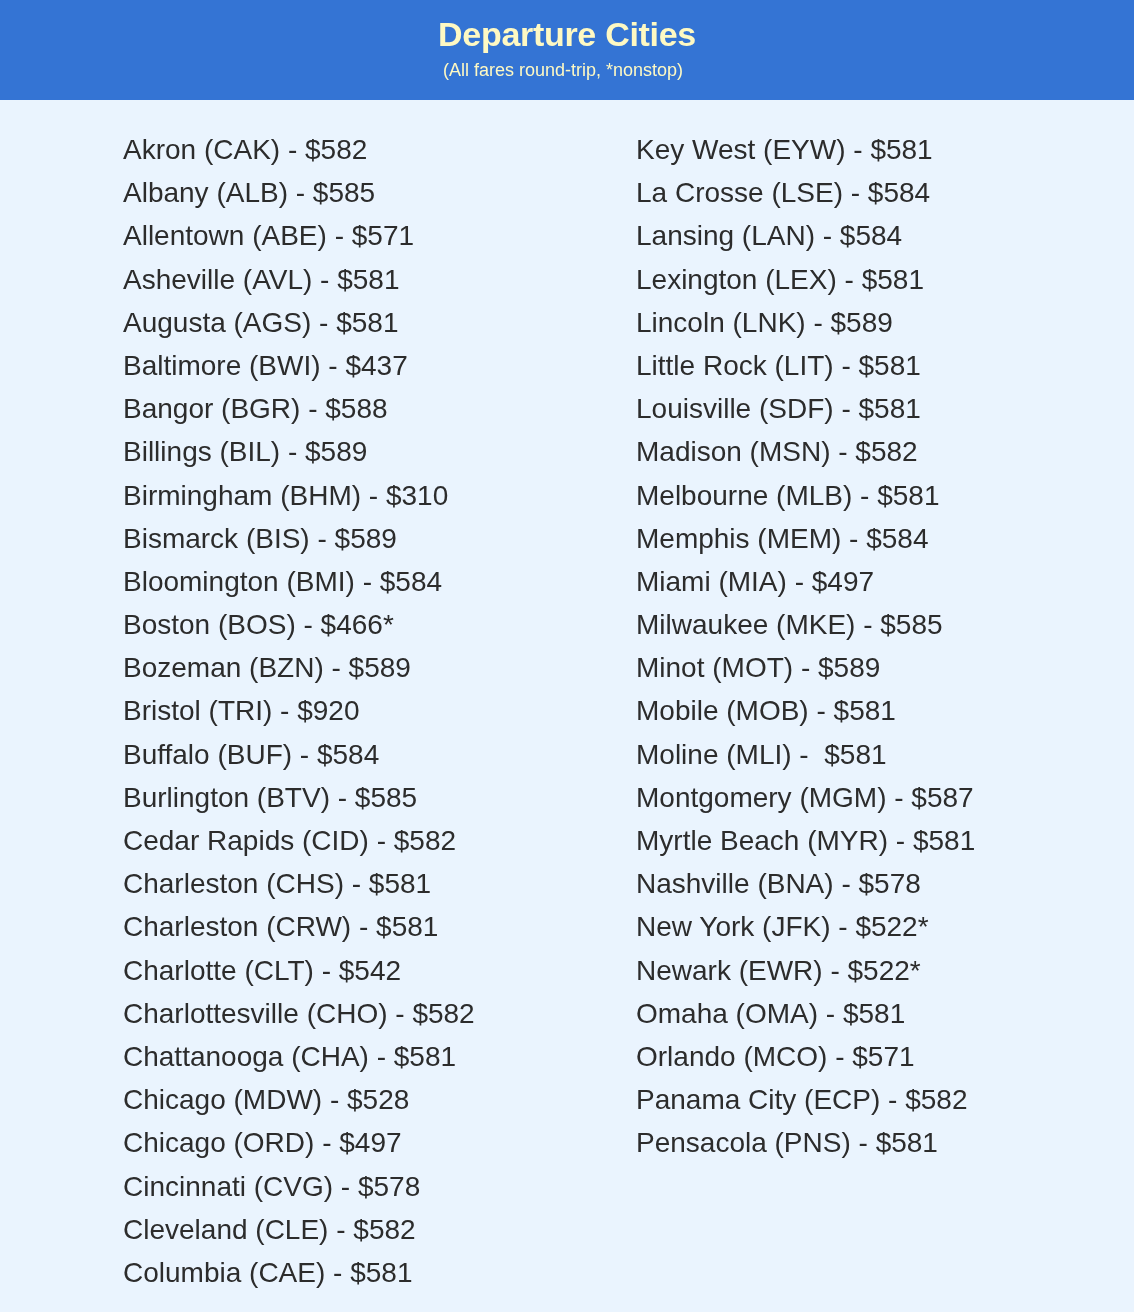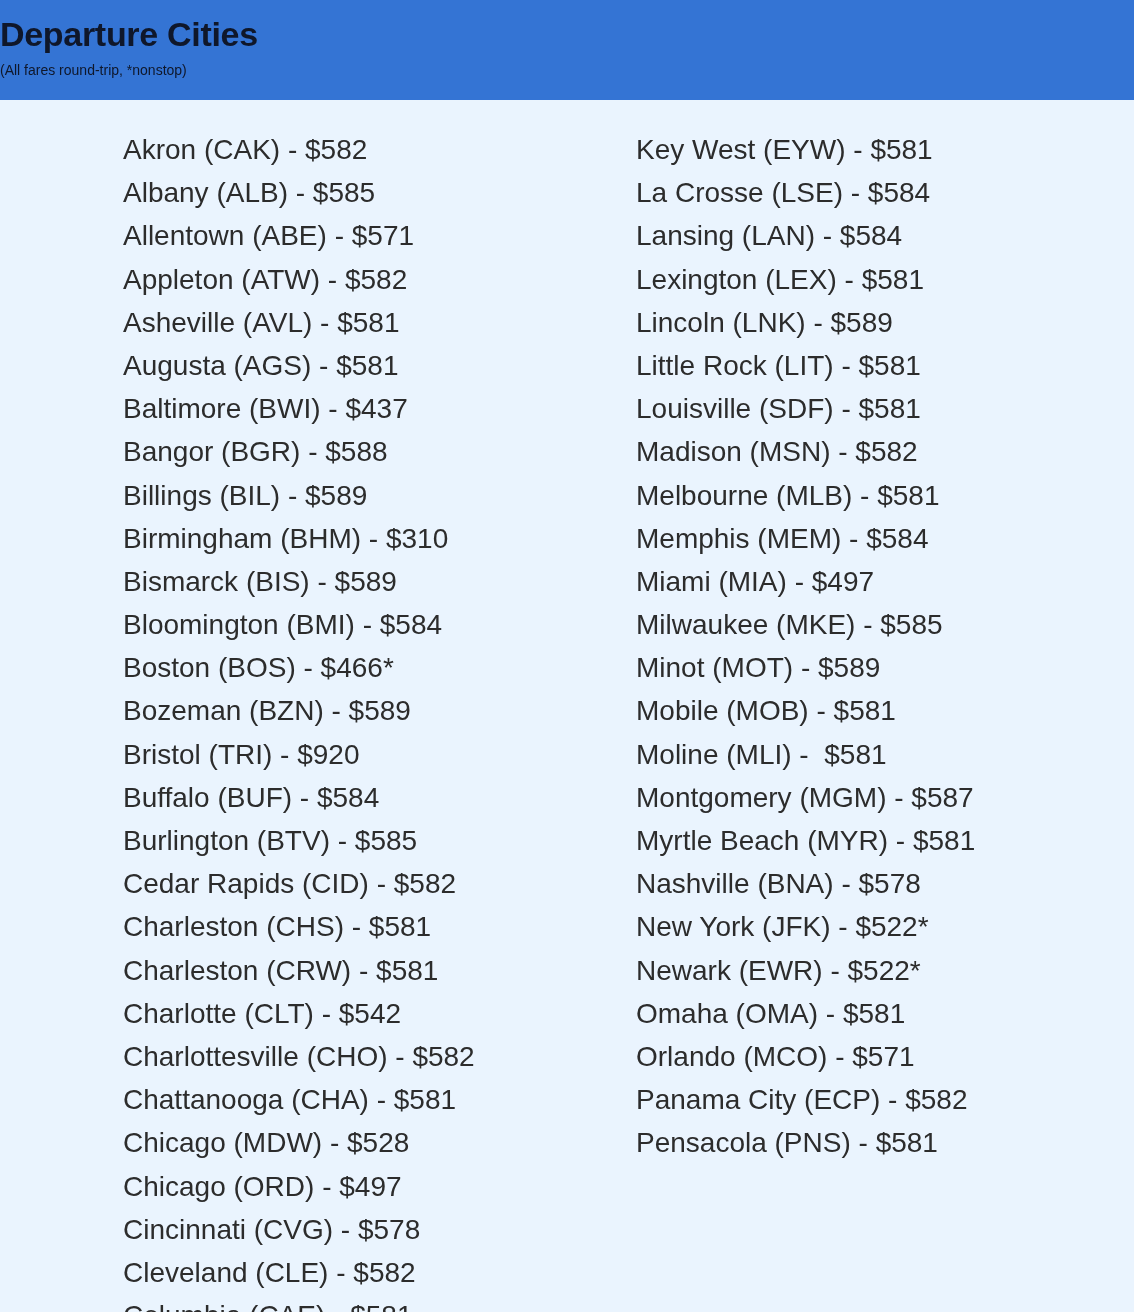--- a/index.html
+++ b/index.html
@@ -10,37 +10,37 @@
     overflow: hidden;
     background: #eaf4fe;
     font-family: "Liberation Sans", sans-serif;
   }
   .header {
     position: absolute;
     left: 0; top: 0;
     width: 1134px;
     height: 100px;
     background: #3474d4;
-    color: #0f172a;
-    text-align: left;
+    color: #fef9c3;
+    text-align: center;
   }
   .header .title {
     position: absolute;
     left: 0; right: 0;
     top: 14px;
     font-size: 34px;
     font-weight: bold;
     line-height: 40px;
     letter-spacing: -0.3px;
   }
   .header .subtitle {
     position: absolute;
     left: 0; right: 8px;
     top: 58px;
-    font-size: 14px;
+    font-size: 18px;
     line-height: 24px;
   }
   .content {
     position: absolute;
     left: 0; top: 100px;
     width: 1011px;
     height: 1212px;
     background: #eaf4fe;
   }
   .col {
@@ -66,21 +66,20 @@
 <div class="header">
   <div class="title">Departure Cities</div>
   <div class="subtitle">(All fares round-trip, *nonstop)</div>
 </div>
 
 <div class="content">
   <ul class="col left">
     <li>Akron (CAK) - $582</li>
     <li>Albany (ALB) - $585</li>
     <li>Allentown (ABE) - $571</li>
-    <li>Appleton (ATW) - $582</li>
     <li>Asheville (AVL) - $581</li>
     <li>Augusta (AGS) - $581</li>
     <li>Baltimore (BWI) - $437</li>
     <li>Bangor (BGR) - $588</li>
     <li>Billings (BIL) - $589</li>
     <li>Birmingham (BHM) - $310</li>
     <li>Bismarck (BIS) - $589</li>
     <li>Bloomington (BMI) - $584</li>
     <li>Boston (BOS) - $466*</li>
     <li>Bozeman (BZN) - $589</li>

